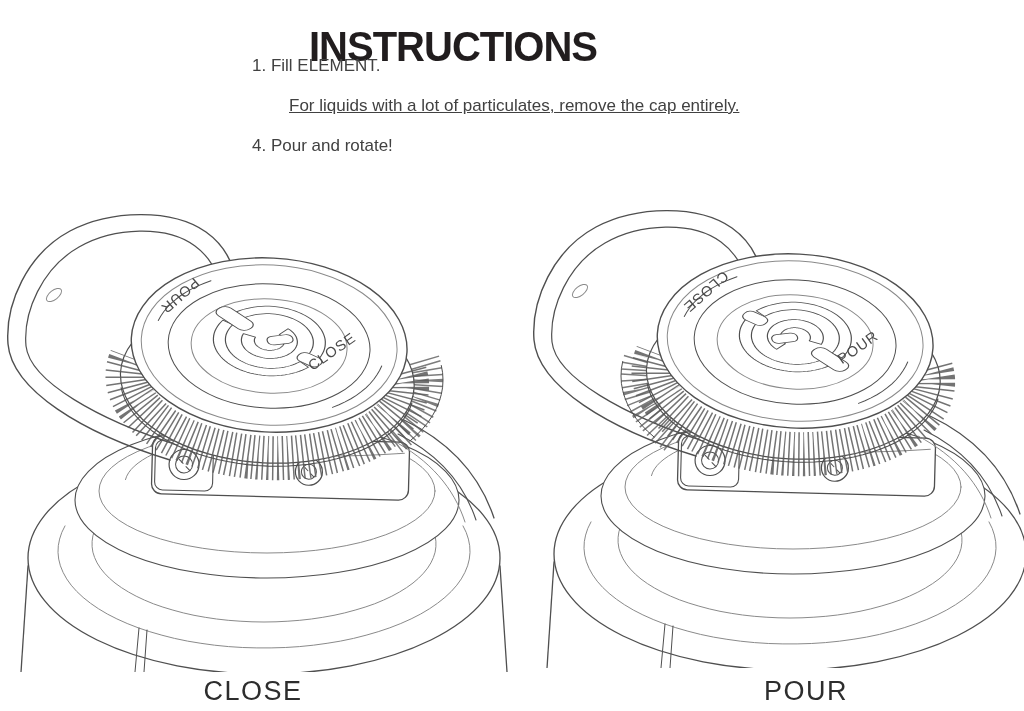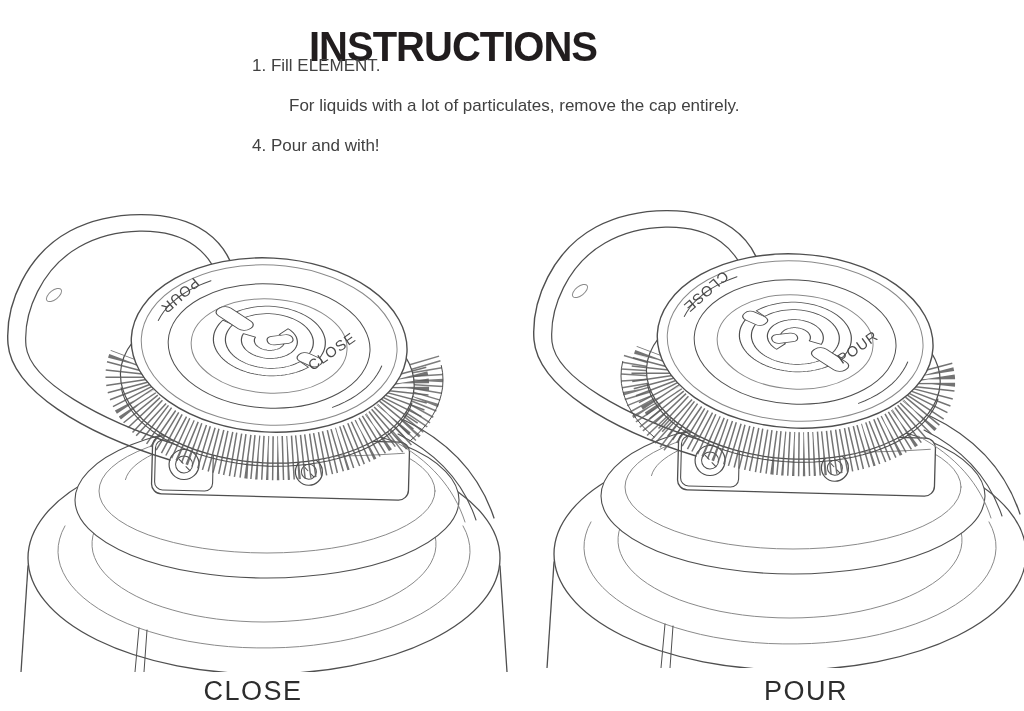--- a/index.html
+++ b/index.html
@@ -13,21 +13,21 @@
     transform:translateX(-50%) scaleY(1.06);
     transform-origin:top center;
     font-size:40px;font-weight:700;letter-spacing:-1px;
     color:#211d1e;white-space:nowrap;
   }
   .steps{
     position:absolute;left:240px;top:44px;margin:12px;padding:0;list-style:none;
     color:#414141;font-size:17px;line-height:20px;font-weight:400;
   }
   .step{margin:0 0 20px 0;}
-  .step .cont{margin-left:37px;}
+  .step .cont{margin-left:37px;text-decoration:underline;}
   .fig-svg{position:absolute;}
   .caption{
     position:absolute;top:676px;width:220px;text-align:center;
     font-size:27px;letter-spacing:1.5px;color:#2d2d2d;font-weight:400;
   }
   .caption-close{left:143px;}
   .caption-pour{left:696px;}
 </style>
 </head>
 <body>
@@ -35,21 +35,21 @@
 <h1 class="page-title">INSTRUCTIONS</h1>
 
 <ol class="steps" id="steps">
     <li class="step">
       <div><span>1.</span> <span>Fill ELEMENT.</span></div>
     </li>
     <li class="step">
       <div class="cont">For liquids with a lot of particulates, remove the cap entirely.</div>
     </li>
     <li class="step">
-      <div><span>4.</span> <span>Pour and with!</span></div>
+      <div><span>4.</span> <span>Pour and rotate!</span></div>
     </li>
   </ol>
 
 <svg id="fig0" class="fig-svg" style="left:2px;top:198px;" width="512" height="474" viewBox="0 0 512 474">
     <g stroke-linecap="round" stroke-linejoin="round">
       <g>
         <ellipse cx="262" cy="360" rx="236" ry="116" fill="#fff" stroke="#4f4f4f" stroke-width="1.3"></ellipse>
         <path d="M461.0,327.9L464.2,334.4L466.4,341.1L467.7,347.7L468.0,354.4L467.3,361.1L465.6,367.8L462.9,374.4L459.3,380.9L454.8,387.2L449.3,393.4L442.9,399.4L435.6,405.2L427.6,410.7L418.7,416.0L409.1,420.9L398.8,425.5L387.8,429.8L376.2,433.7L364.1,437.2L351.5,440.4L338.5,443.1L325.1,445.3L311.4,447.2L297.4,448.6L283.3,449.5L269.1,449.9L254.9,449.9L240.7,449.5L226.6,448.6L212.6,447.2L198.9,445.3L185.5,443.1L172.5,440.4L159.9,437.2L147.8,433.7L136.2,429.8L125.2,425.5L114.9,420.9L105.3,416.0L96.4,410.7L88.4,405.2L81.1,399.4L74.7,393.4L69.2,387.2L64.7,380.9L61.1,374.4L58.4,367.8L56.7,361.1L56.0,354.4L56.3,347.7L57.6,341.1L59.8,334.4L63.0,327.9" stroke="#8a8a8a" stroke-width="1" fill="none"></path>
         <path d="M431.4,332.5L433.1,337.8L433.9,343.3L433.9,348.7L433.1,354.2L431.4,359.5L428.9,364.9L425.6,370.1L421.5,375.2L416.6,380.2L411.0,385.0L404.6,389.6L397.5,394.0L389.8,398.2L381.5,402.1L372.6,405.8L363.1,409.1L353.1,412.1L342.7,414.9L332.0,417.3L320.8,419.3L309.4,421.0L297.8,422.3L285.9,423.2L274.0,423.8L262.0,424.0L250.0,423.8L238.1,423.2L226.2,422.3L214.6,421.0L203.2,419.3L192.0,417.3L181.3,414.9L170.9,412.1L160.9,409.1L151.4,405.8L142.5,402.1L134.2,398.2L126.5,394.0L119.4,389.6L113.0,385.0L107.4,380.2L102.5,375.2L98.4,370.1L95.1,364.9L92.6,359.5L90.9,354.2L90.1,348.7L90.1,343.3L90.9,337.8L92.6,332.5" stroke="#8a8a8a" stroke-width="1" fill="none"></path>
         <path d="M26,368L19,474" stroke="#4f4f4f" stroke-width="1.3" fill="none"></path>

